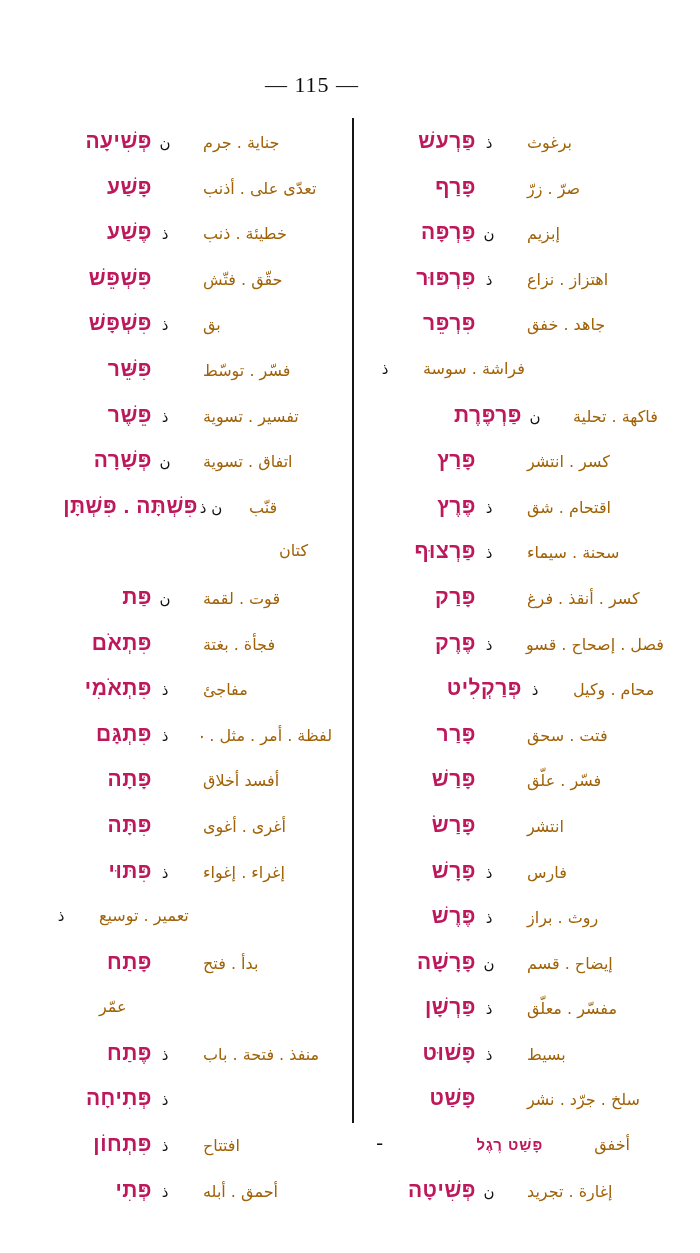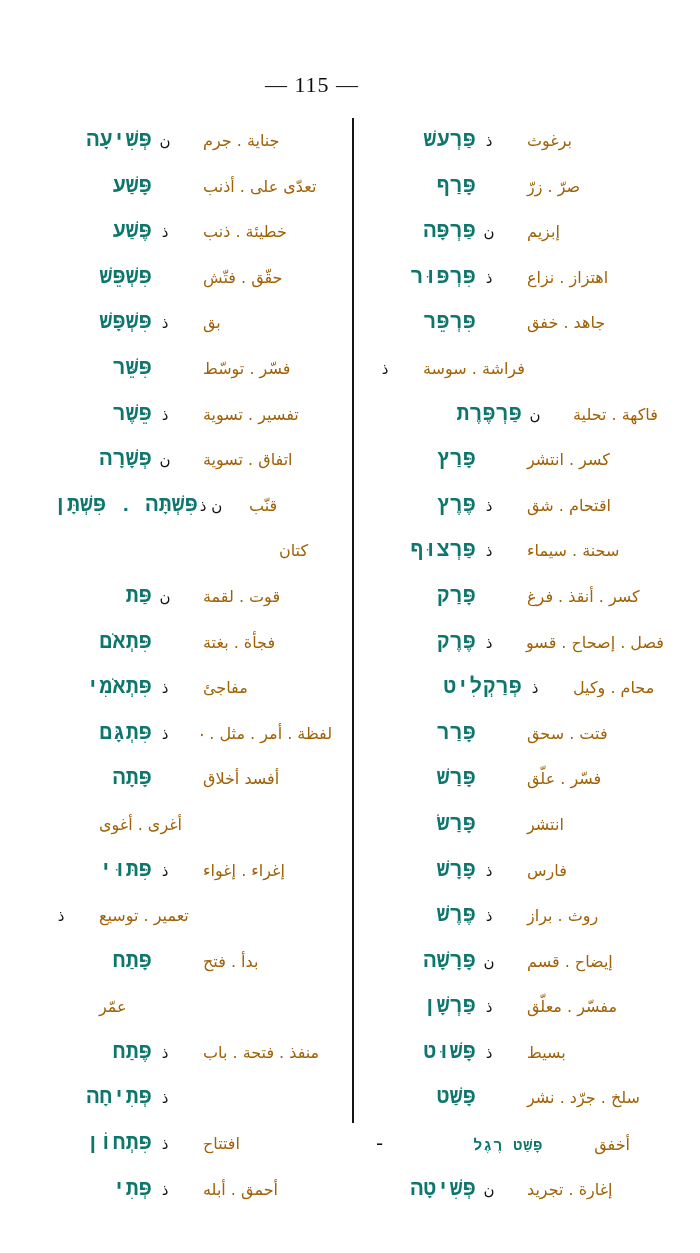--- a/index.html
+++ b/index.html
@@ -61,27 +61,27 @@
     display: flex;
     flex-direction: row-reverse;
     align-items: baseline;
     justify-content: flex-start;
     height: 45.6px;
     line-height: 45.6px;
     white-space: nowrap;
     direction: rtl;
   }
   .headword {
-    font-family: Liberation Mono, monospace;
+    font-family: Liberation Sans, sans-serif;
     font-weight: bold;
     font-size: 21px;
     letter-spacing: 0.5px;
     min-width: 104px;
     text-align: right;
-    color: #0f766e;
+    color: #be185d;
   }
   .headword.wide {
     min-width: 150px;
   }
   .marker {
     font-family: "DejaVu Sans", sans-serif;
     font-size: 15px;
     width: 26px;
     text-align: center;
     color: #111;
@@ -194,20 +194,21 @@
         <span class="headword">פִּתְגָּם</span>
         <span class="marker">ذ</span>
         <span class="gloss">لفظة . أمر . مثل . حكمة</span>
       </div>
       <div class="entry">
         <span class="headword">פָּתָה</span>
         <span class="marker"></span>
         <span class="gloss">أفسد أخلاق</span>
       </div>
       <div class="entry">
+        <span class="headword">פִּתָּה</span>
         <span class="marker"></span>
         <span class="gloss">أغرى . أغوى</span>
       </div>
       <div class="entry">
         <span class="headword">פִּתּוּי</span>
         <span class="marker">ذ</span>
         <span class="gloss">إغراء . إغواء</span>
       </div>
       <div class="entry">
         <span class="marker">ذ</span>

